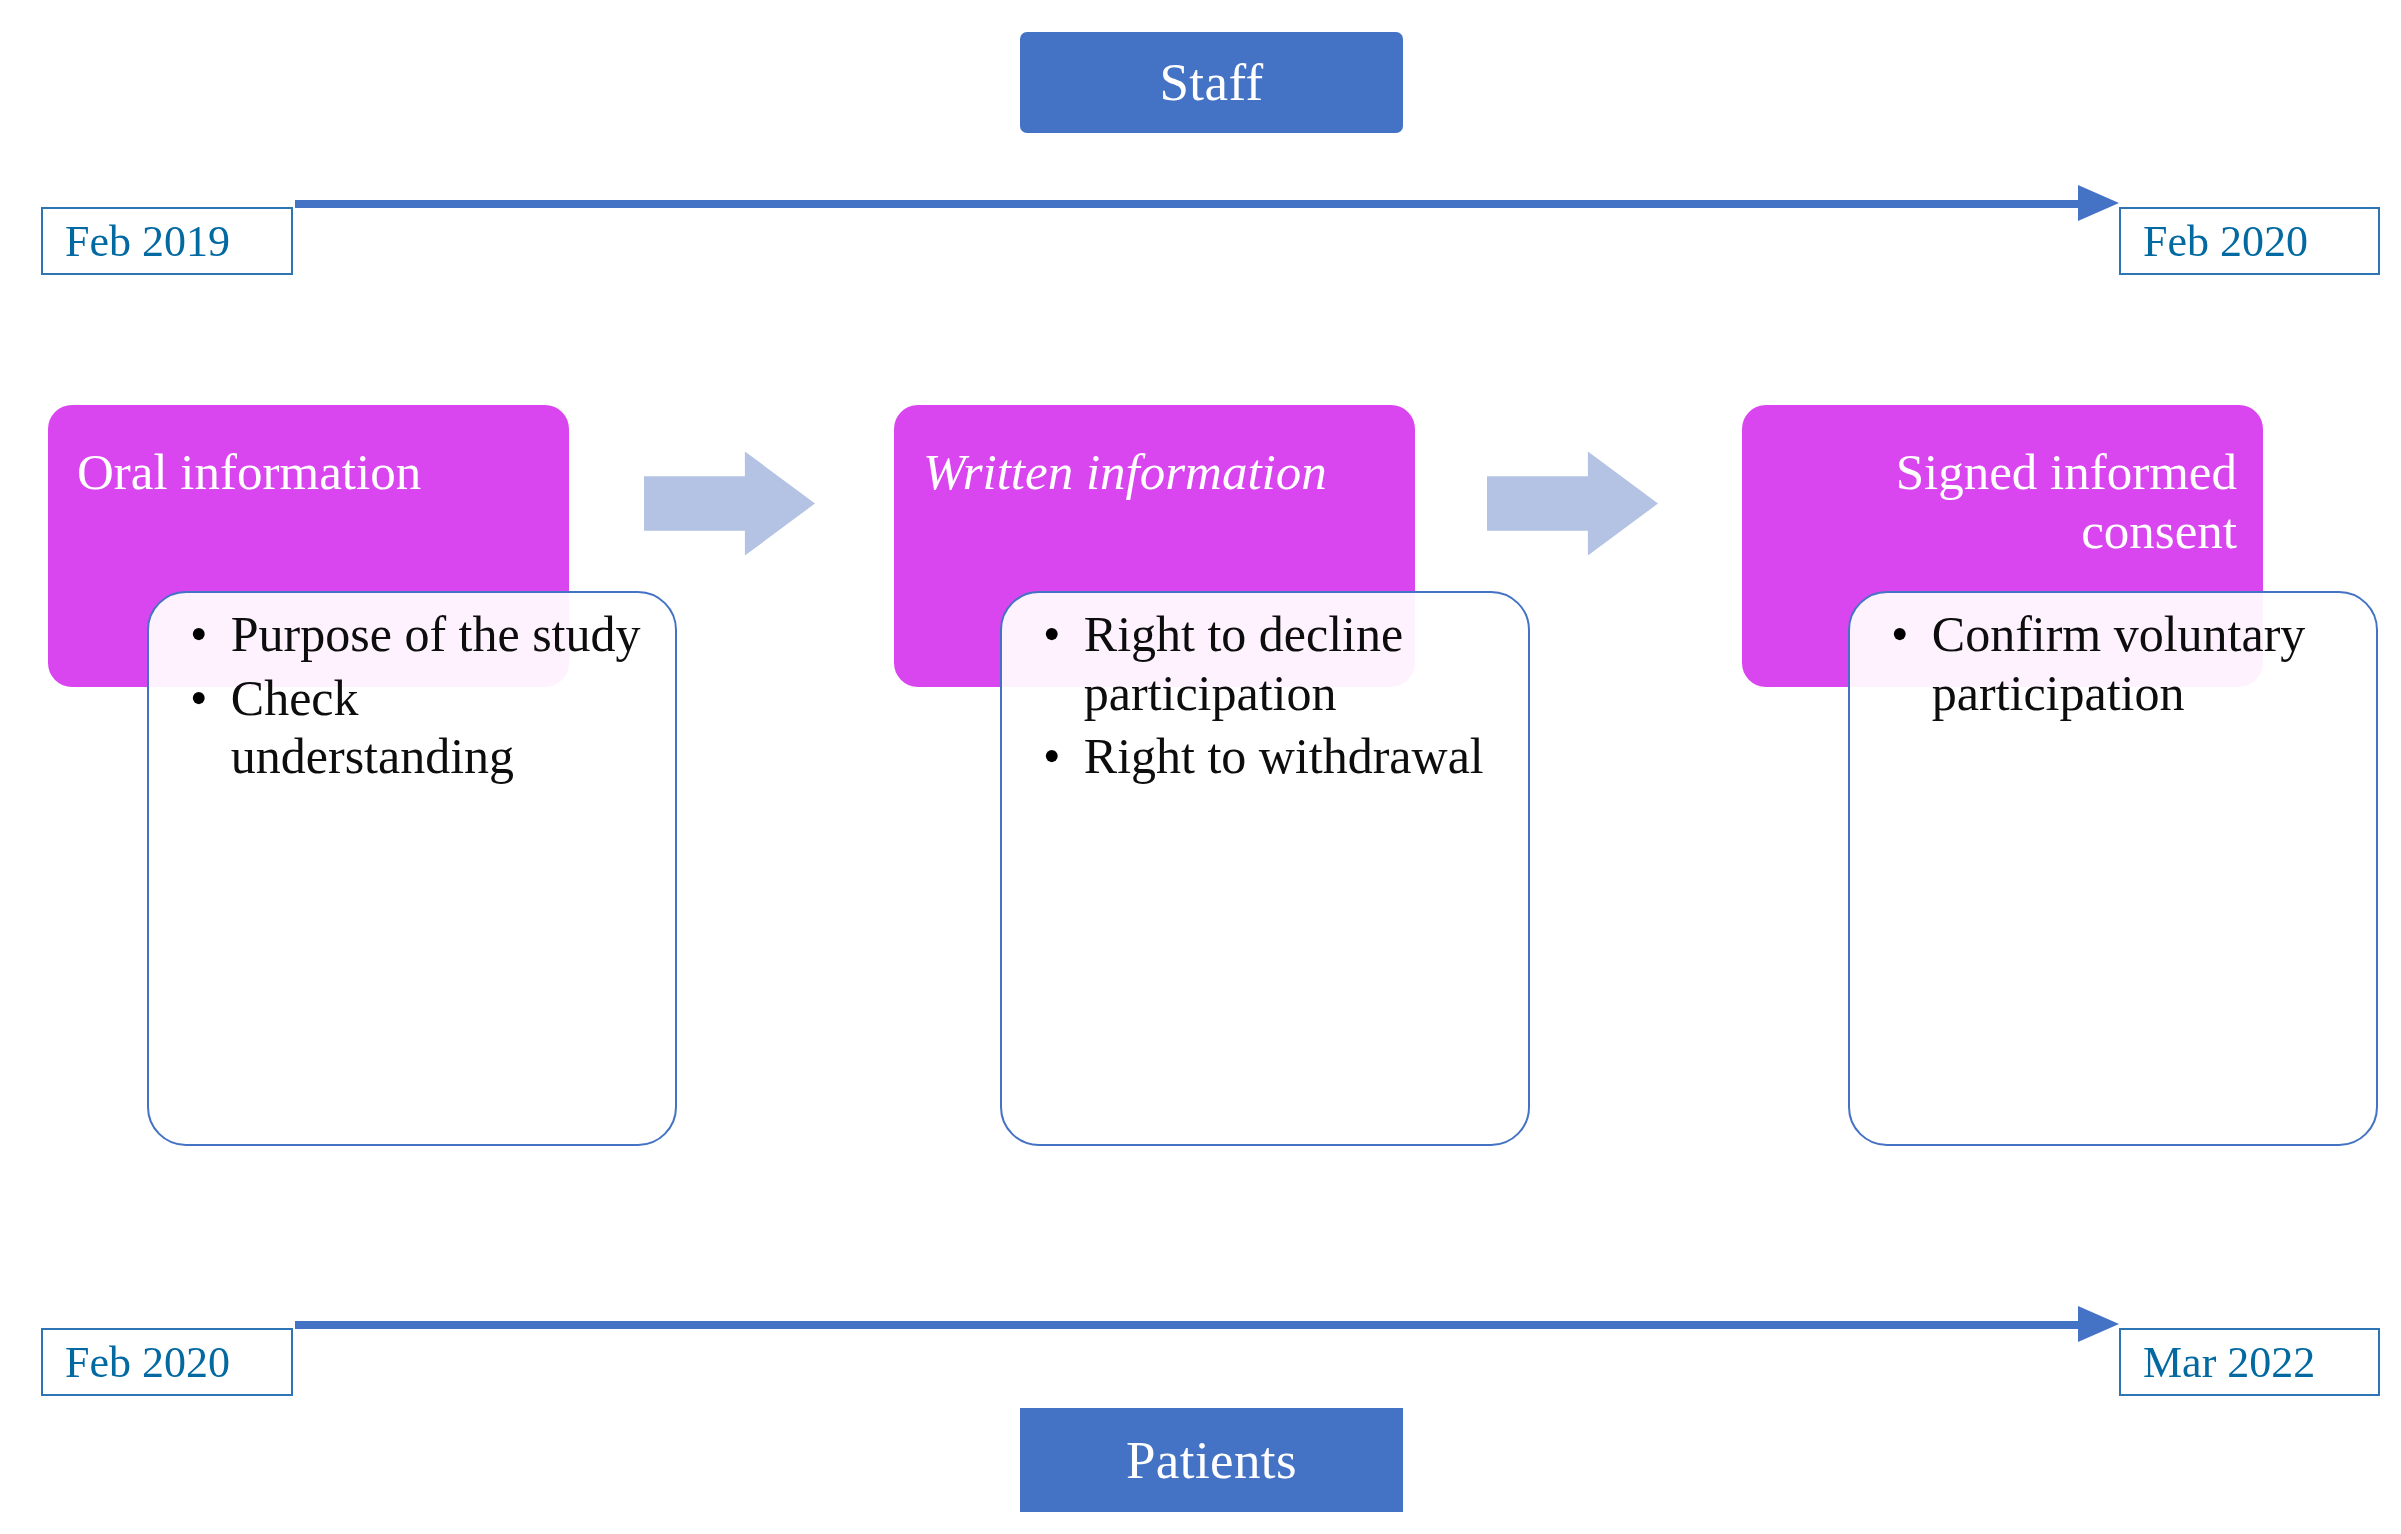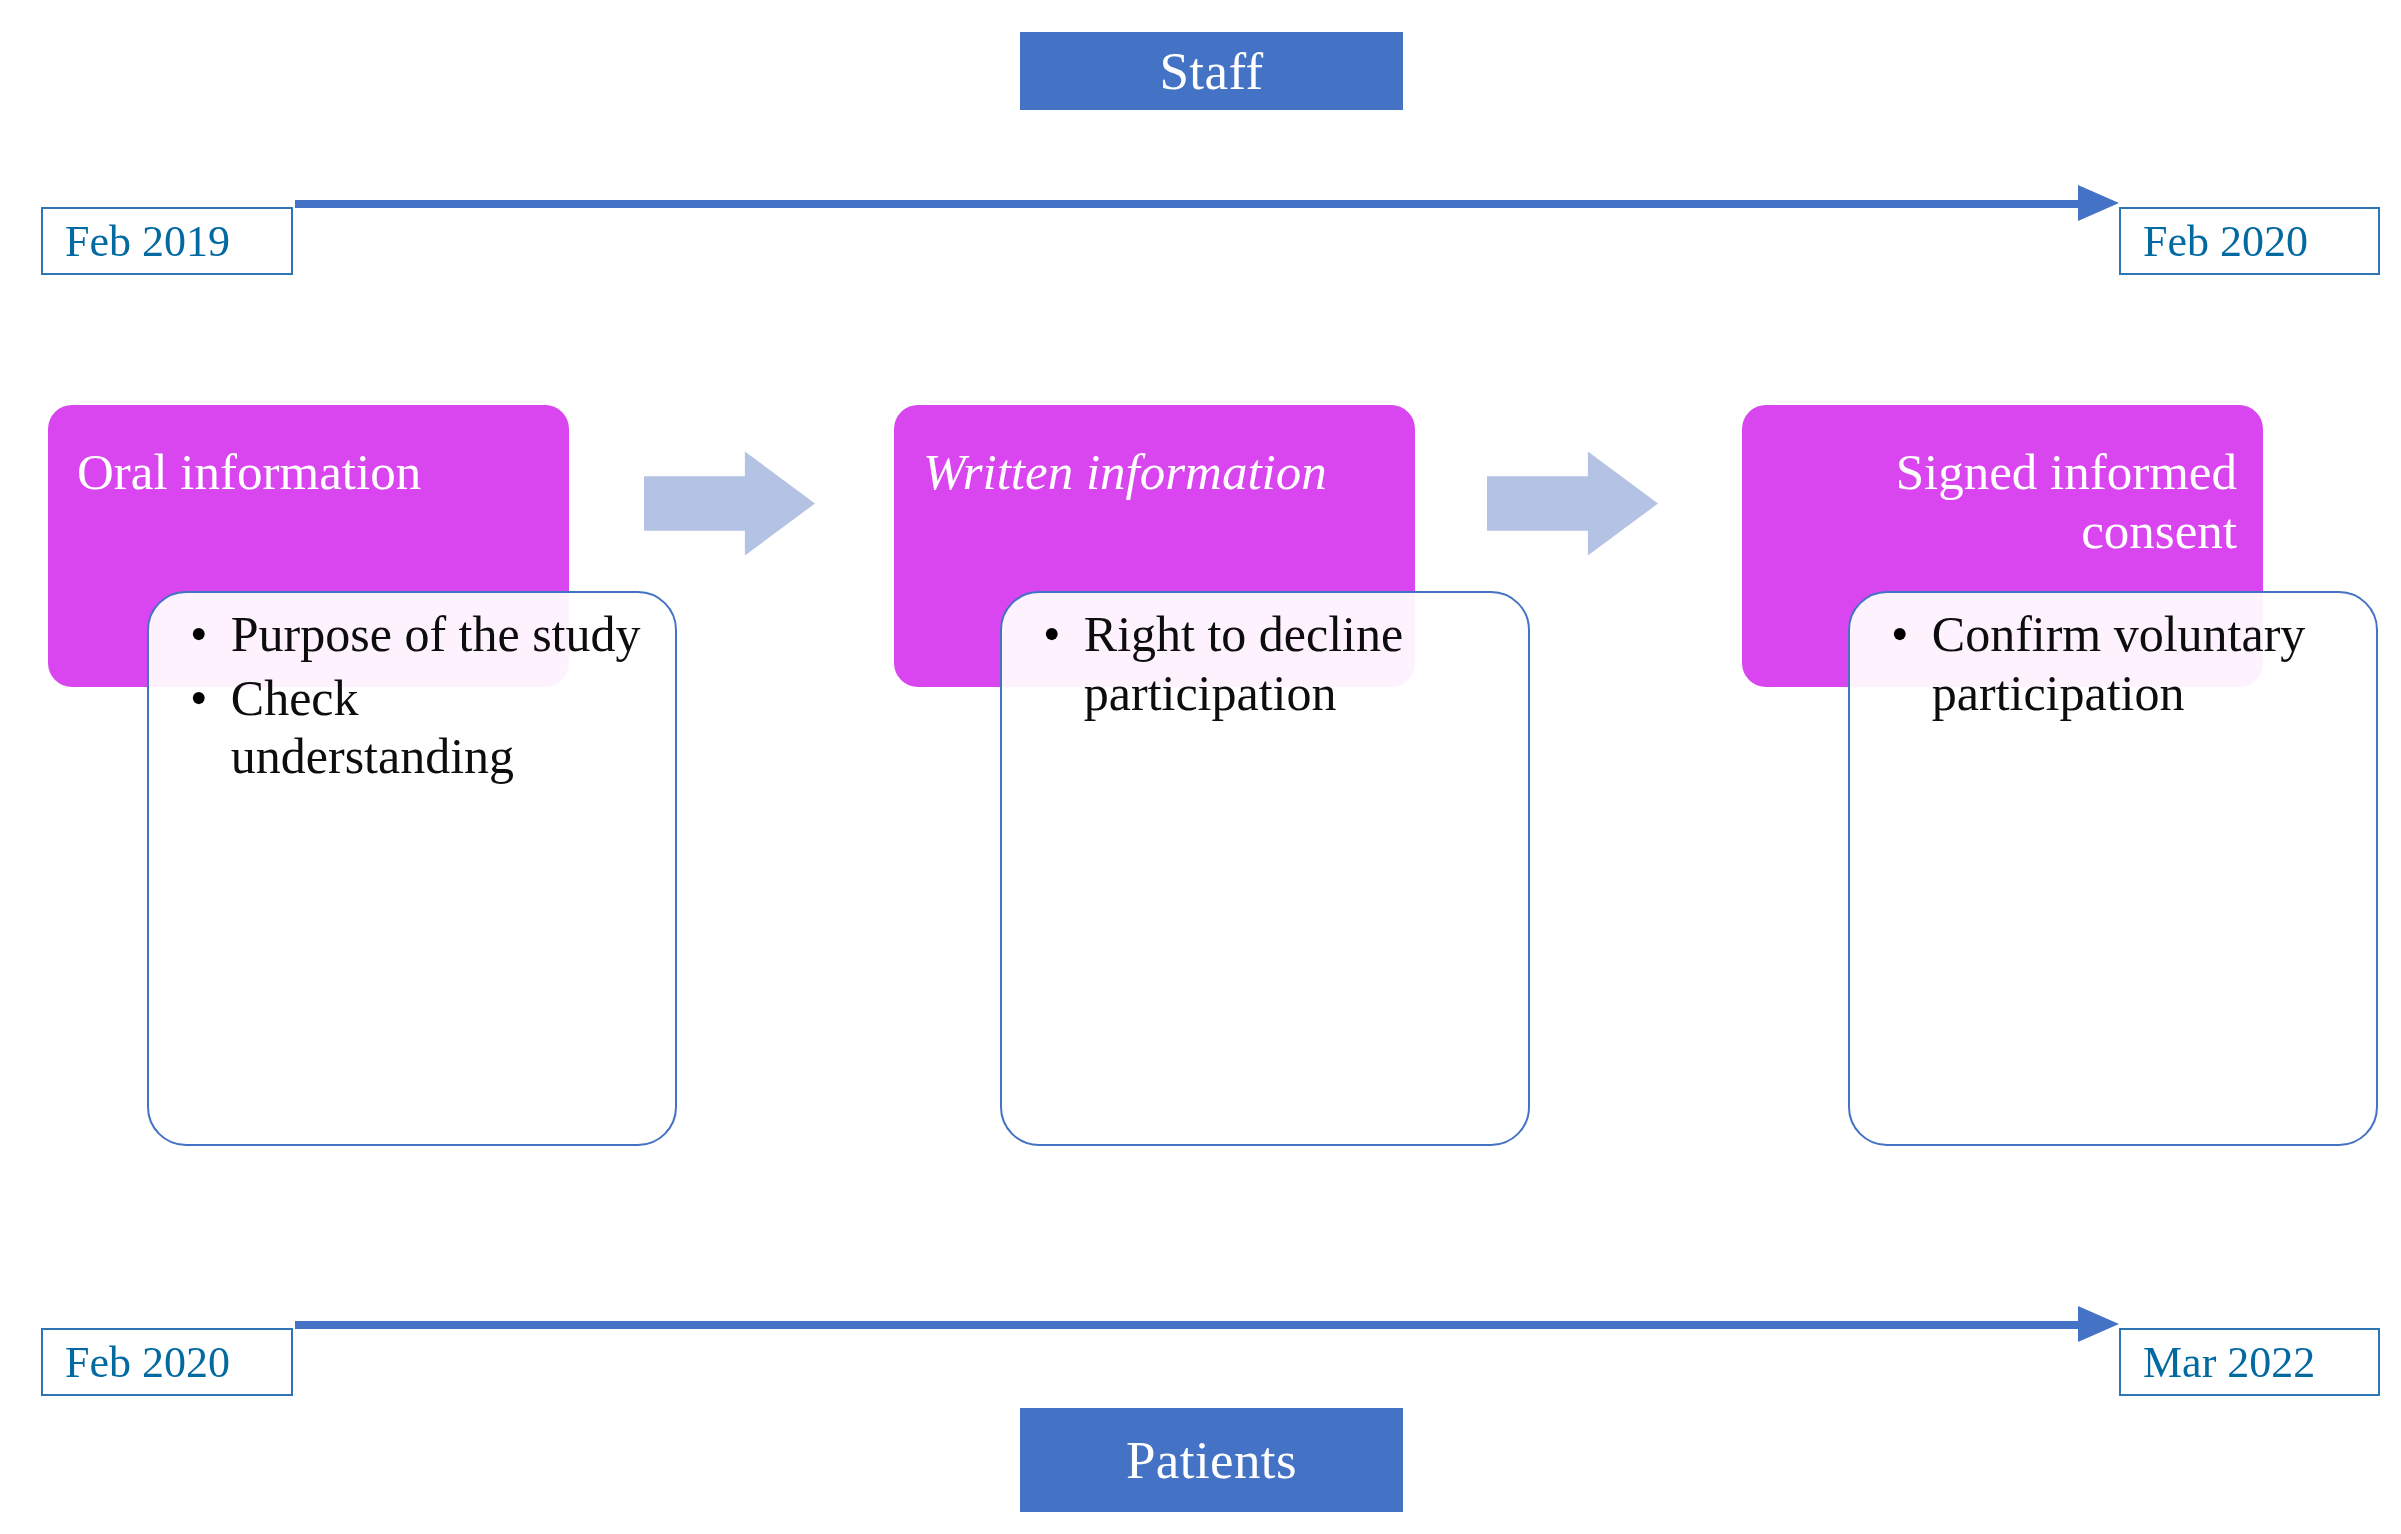--- a/index.html
+++ b/index.html
@@ -24,21 +24,21 @@
     position: absolute;
     background: #4472C4;
     color: #ffffff;
     display: flex;
     align-items: center;
     justify-content: center;
     font-size: 53px;
     line-height: 1;
     letter-spacing: 0.4px;
   }
-  #chip-staff    { left: 1020px; top: 32px;   width: 383px; height: 78px; }
+  #chip-staff    { left: 1020px; top: 32px;   width: 383px; height: 101px; border-radius: 7px; }
   #chip-patients { left: 1020px; top: 1408px; width: 383px; height: 104px; }
 
   
   .timeline {
     position: absolute;
     left: 0;
     width: 2401px;
     height: 111px;
   }
   #timeline-top    { top: 164px; }
@@ -193,20 +193,21 @@
     <div class="stage-card" id="card-0">
       <ul>
         <li>Purpose of the study</li>
         <li>Check understanding</li>
       </ul>
     </div>
 
     <div class="stage-card" id="card-1">
       <ul>
         <li>Right to decline participation</li>
+        <li>Right to withdrawal</li>
       </ul>
     </div>
 
     <div class="stage-card" id="card-2">
       <ul>
         <li>Confirm voluntary participation</li>
       </ul>
     </div>
   </div>
 

